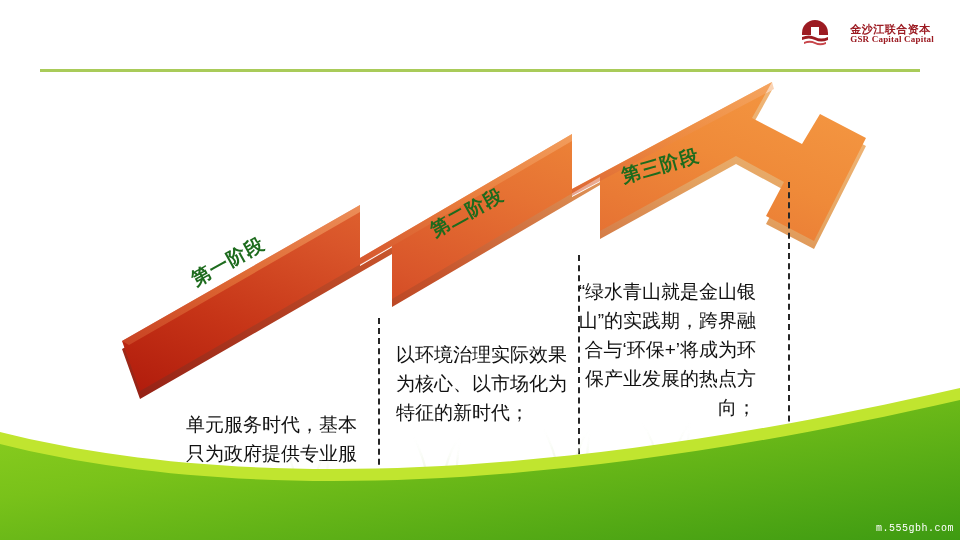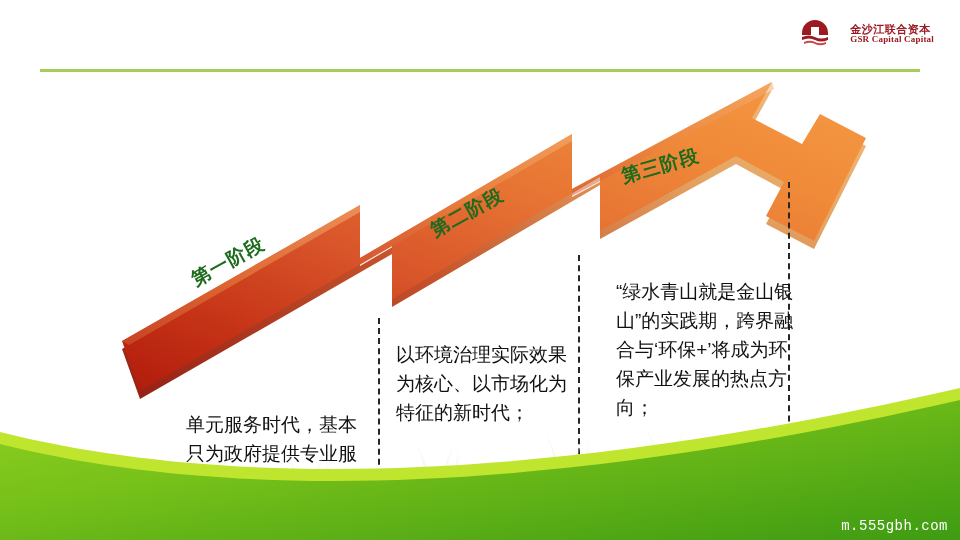--- a/index.html
+++ b/index.html
@@ -110,36 +110,36 @@
   
   .stage-text {
     position: absolute;
     font-size: 19px;
     line-height: 1.52;
     color: #111111;
     text-align: left;
   }
   #stage-text-1 { left: 186px; top: 371px; width: 180px; margin-top: 40px; }
   #stage-text-2 { left: 396px; top: 341px; width: 180px; }
-  #stage-text-3 { left: 616px; top: 278px; width: 186px; }
+  #stage-text-3 { left: 570px; top: 278px; width: 186px; text-align: right; }
 
   
   #bottom-band {
     position: absolute;
     left: 0;
     bottom: 0;
     width: 960px;
     height: 180px;
   }
   #watermark {
     position: absolute;
-    right: 12px;
+    right: 6px;
     bottom: 6px;
     font-family: "Liberation Mono", "DejaVu Sans Mono", monospace;
-    font-size: 14px;
+    font-size: 10px;
     color: #ffffff;
     letter-spacing: 0.5px;
   }
 </style>
 </head>
 <body>
 
 <div id="slide">
 
   <div id="title-underline"></div>

